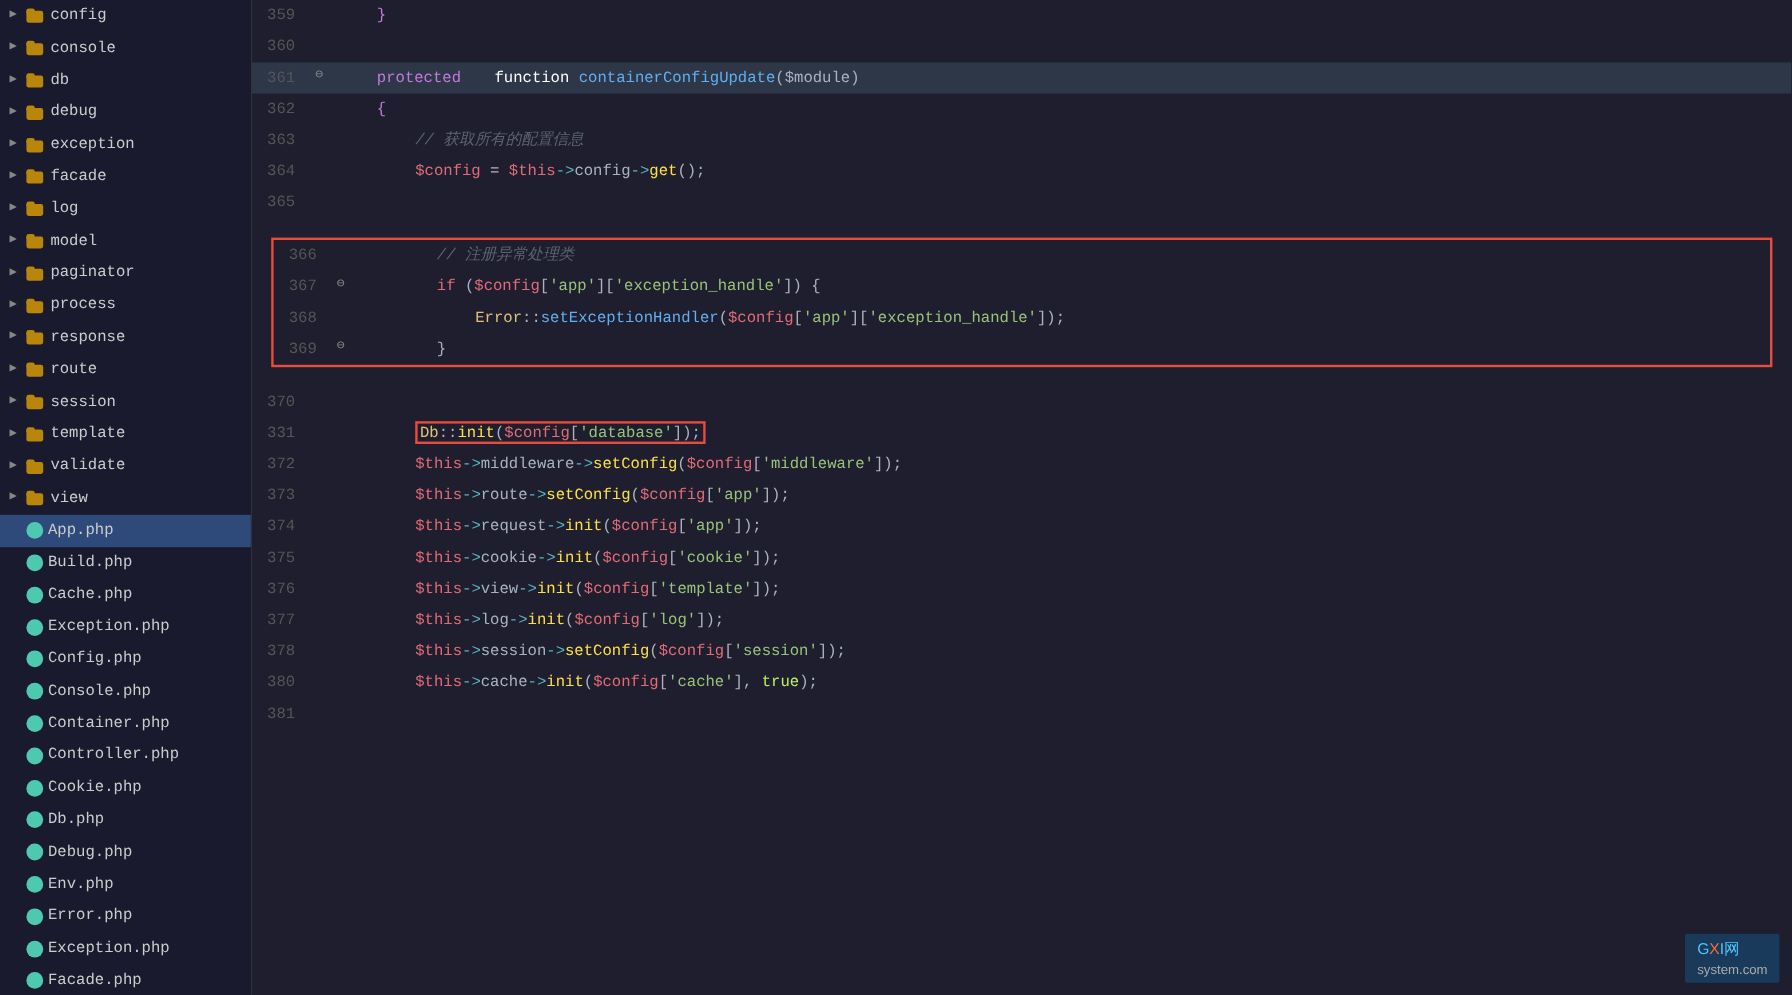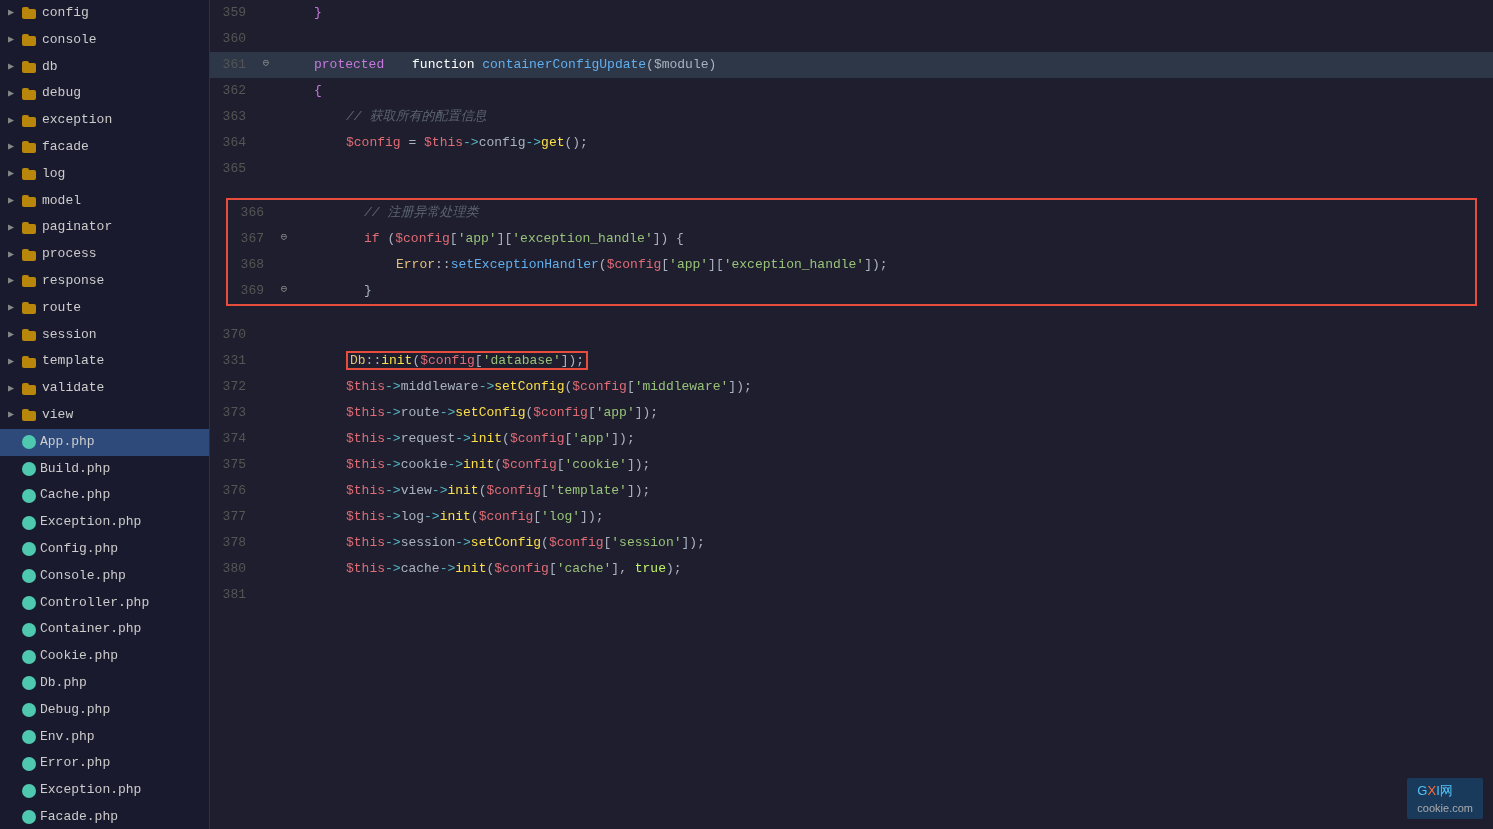--- a/index.html
+++ b/index.html
@@ -271,26 +271,26 @@
     <span>Config.php</span>
   </div>
   <div class="sidebar-item">
     <span class="arrow" style="visibility:hidden">▶</span>
     <span class="file-icon cyan"></span>
     <span>Console.php</span>
   </div>
   <div class="sidebar-item">
     <span class="arrow" style="visibility:hidden">▶</span>
     <span class="file-icon cyan"></span>
+    <span>Container.php</span>
+  </div>
+  <div class="sidebar-item">
+    <span class="arrow" style="visibility:hidden">▶</span>
+    <span class="file-icon cyan"></span>
     <span>Controller.php</span>
-  </div>
-  <div class="sidebar-item">
-    <span class="arrow" style="visibility:hidden">▶</span>
-    <span class="file-icon cyan"></span>
-    <span>Container.php</span>
   </div>
   <div class="sidebar-item">
     <span class="arrow" style="visibility:hidden">▶</span>
     <span class="file-icon cyan"></span>
     <span>Cookie.php</span>
   </div>
   <div class="sidebar-item">
     <span class="arrow" style="visibility:hidden">▶</span>
     <span class="file-icon cyan"></span>
     <span>Db.php</span>
@@ -460,14 +460,14 @@
   </div>
 </div>
 
 <style>
   
   .main { position: relative; }
 </style>
 
 <div class="watermark">
   <span>G<span style="color:#ff6b35;">X</span>I网</span><br>
-  <span style="color:#aaa; font-size:11px;">cookie.com</span>
+  <span style="color:#aaa; font-size:11px;">system.com</span>
 </div>
 
 </body></html>

